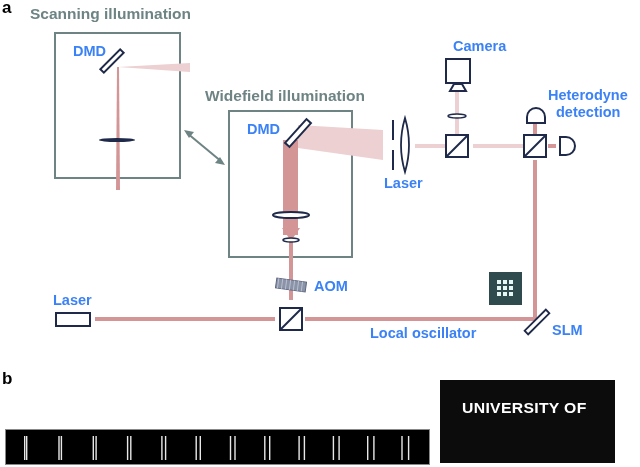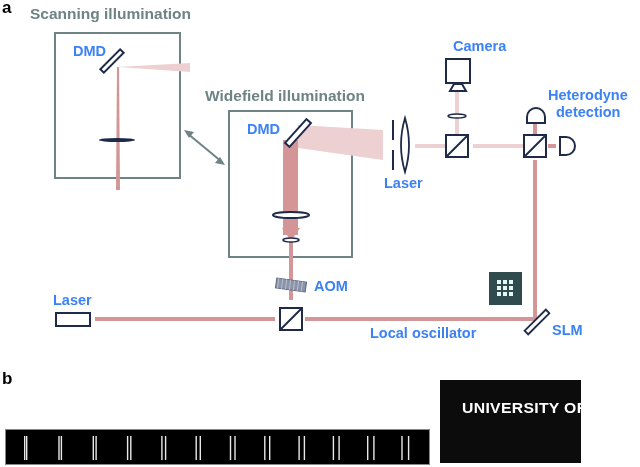--- a/index.html
+++ b/index.html
@@ -3,21 +3,21 @@
 <meta charset="utf-8">
 <style>
   html, body { margin:0; padding:0; background:#ffffff; }
   body { width:640px; height:467px; position:relative; overflow:hidden; font-family:"Liberation Sans", sans-serif; }
   .lbl { position:absolute; font-weight:bold; white-space:nowrap; }
   .panel { font-size:17px; color:#000; }
   .grey { color:#6e8384; font-size:15.5px; }
   .navy { color:#3b82f6; font-size:14.5px; }
   svg { position:absolute; left:0; top:0; }
   #barcode { position:absolute; left:5px; top:429px; width:425px; height:36px; background:#000; border:1px solid #888; box-sizing:border-box; }
-  #oxford { position:absolute; left:440px; top:380px; width:141px; height:83px; background:#0c0c0c; color:#fff; }
+  #oxford { position:absolute; left:440px; top:380px; width:175px; height:83px; background:#0c0c0c; color:#fff; }
   #oxford .u { position:absolute; left:22px; top:19px; font-family:"Liberation Sans", sans-serif; font-weight:bold; font-size:15px; letter-spacing:0.3px; transform:scaleX(1.05); transform-origin:left; }
   #oxford .o { position:absolute; left:21px; top:32px; font-family:"Liberation Serif", serif; font-weight:bold; font-size:33px; letter-spacing:0.5px; }
 </style>
 </head>
 <body>
 
 <div class="lbl panel" style="left:2px;top:-2px;">a</div>
 <div class="lbl panel" style="left:2px;top:369px;">b</div>
 
 <svg width="640" height="467">

